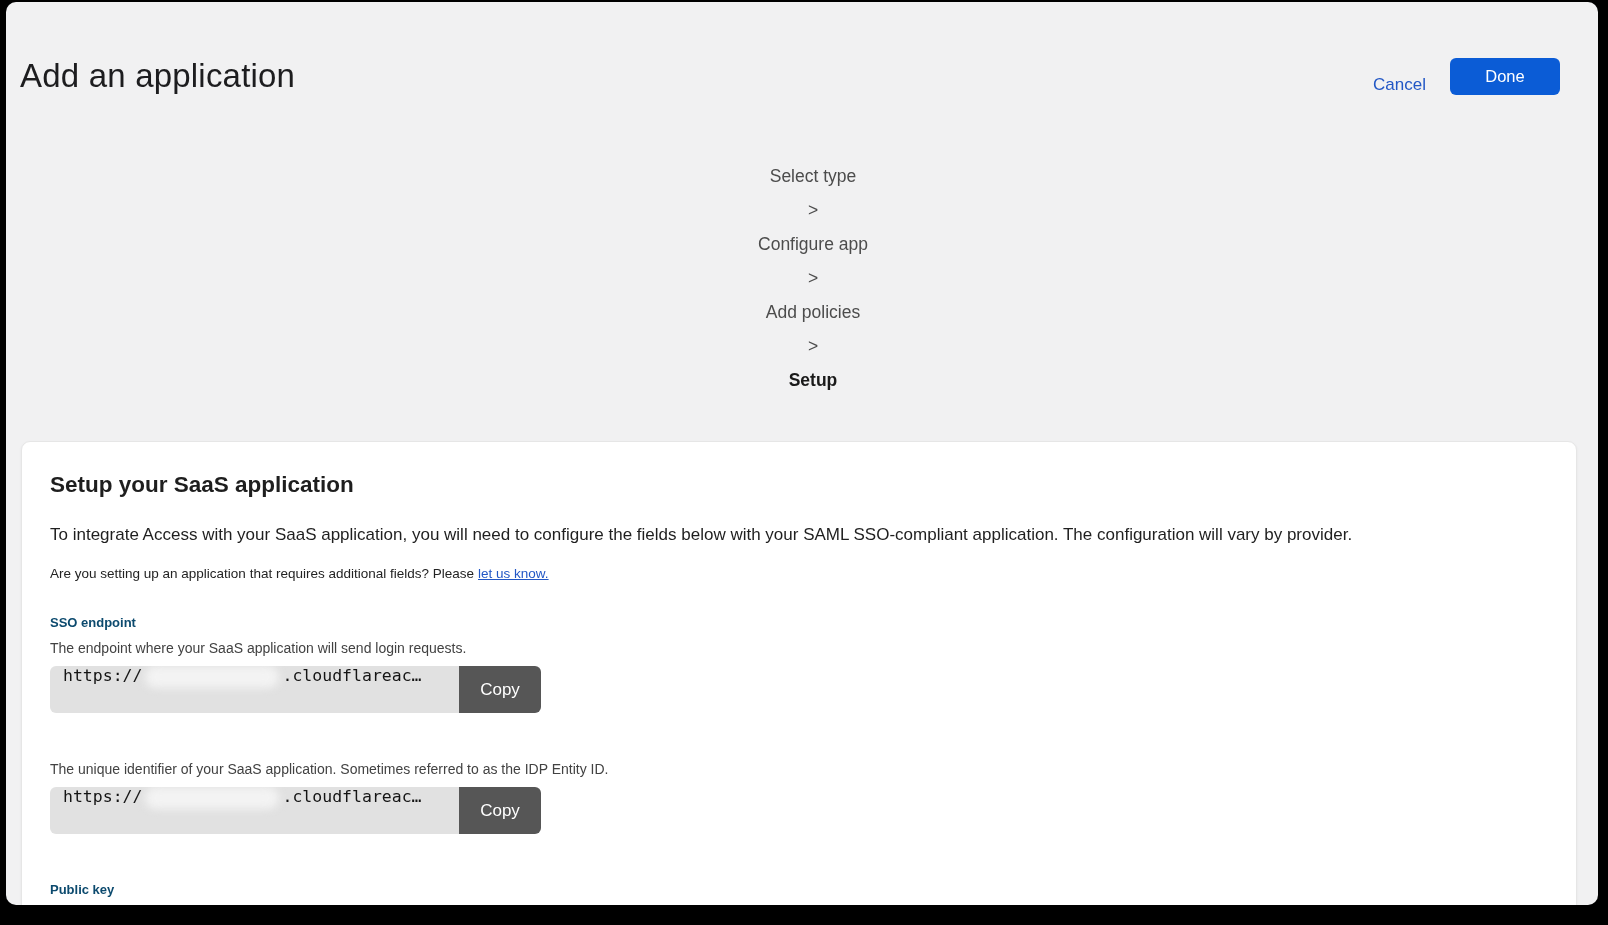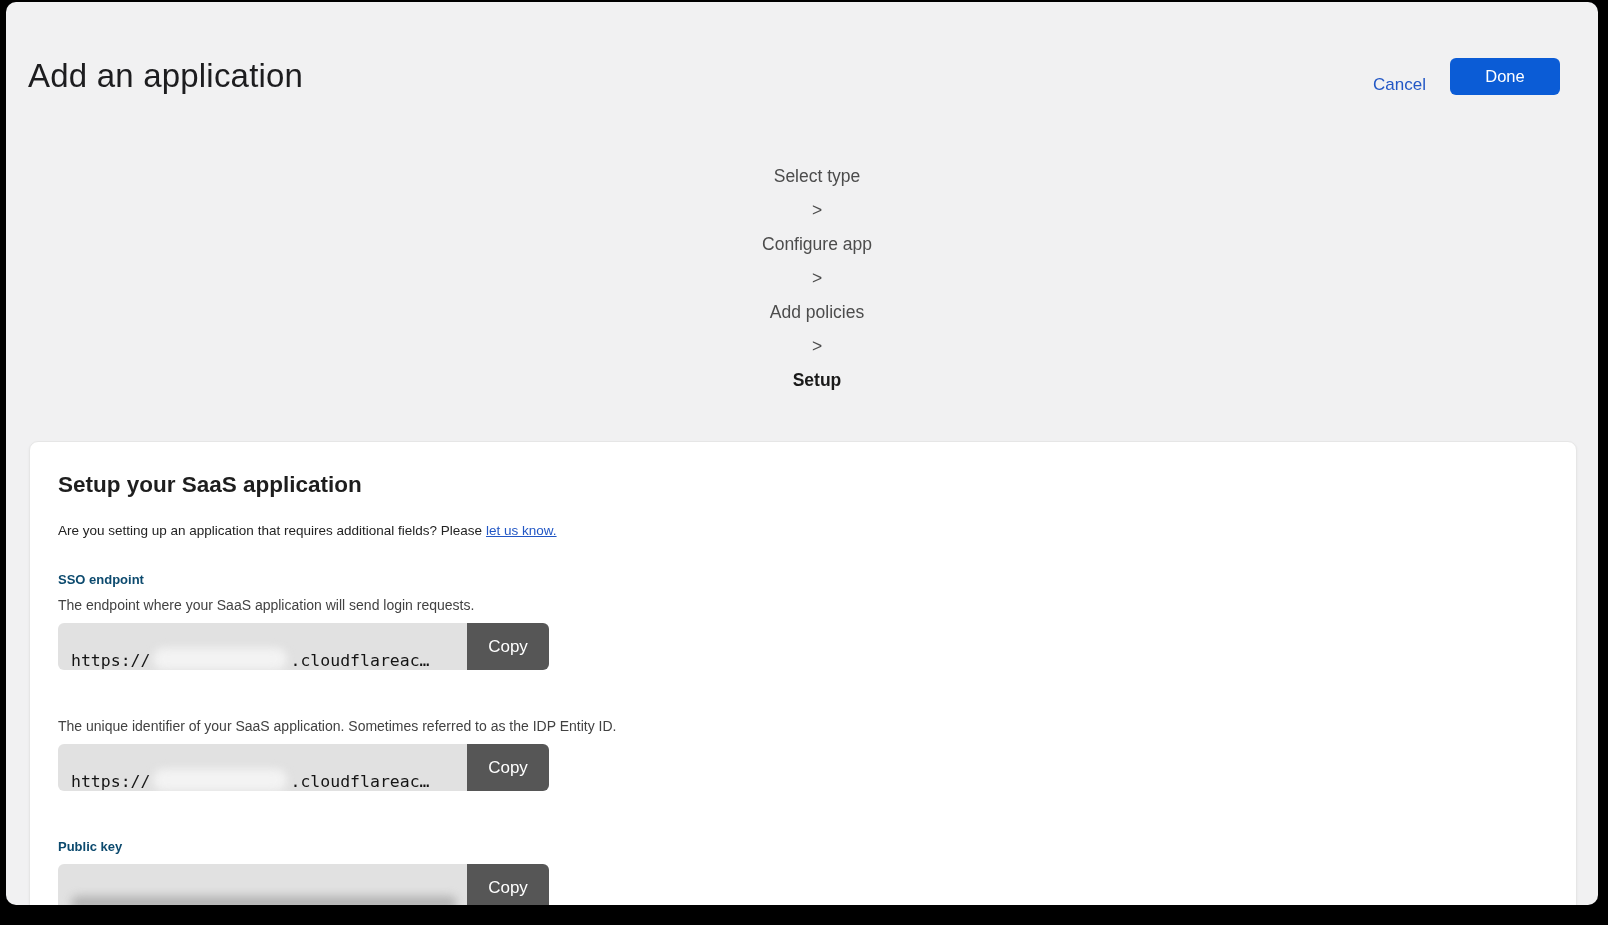--- a/index.html
+++ b/index.html
@@ -9,21 +9,20 @@
     font-family: "Liberation Sans", sans-serif;
     position: relative;
     overflow: hidden;
   }
   .screen {
     position: absolute;
     left: 6px; top: 2px; right: 10px; bottom: 20px;
     background: #f1f1f2;
     border-radius: 10px;
     overflow: hidden;
-    padding-left: 8px;
   }
   
   .header {
     display: flex;
     justify-content: space-between;
     align-items: center;
     padding: 54px 38px 0 14px;
   }
   .page-title {
     font-size: 33px;
@@ -124,21 +123,21 @@
   .copy-row {
     display: flex;
     width: 491px;
     height: 47px;
   }
   .value-box {
     flex: 1;
     background: #e1e1e1;
     border-radius: 6px 0 0 6px;
     display: flex;
-    align-items: flex-end;
+    align-items: flex-start;
     padding-left: 13px;
     font-family: "DejaVu Sans Mono", monospace;
     font-size: 16.5px;
     color: #141414;
     white-space: nowrap;
     overflow: hidden;
   }
   .redact-light {
     display: inline-block;
     width: 134px;
@@ -190,20 +189,21 @@
     <span class="crumb-sep">&gt;</span>
     <span class="crumb">Add policies</span>
     <span class="crumb-sep">&gt;</span>
     <span class="crumb active">Setup</span>
   </nav>
 
   <div class="card">
 
     <h2 class="card-heading">Setup your SaaS application</h2>
 
+    <p class="card-intro">To integrate Access with your SaaS application, you will need to configure the fields below with your SAML SSO-compliant application. The configuration will vary by provider.</p>
 
     <p class="card-note"><span>Are you setting up an application that requires additional fields? Please</span><a>let us know.</a></p>
 
     <div class="section">
       <h3 class="section-title">SSO endpoint</h3>
       <p class="section-desc">The endpoint where your SaaS application will send login requests.</p>
       <div class="copy-row">
         <div class="value-box">
           <span>https://</span>
           <span class="redact-light"></span>

